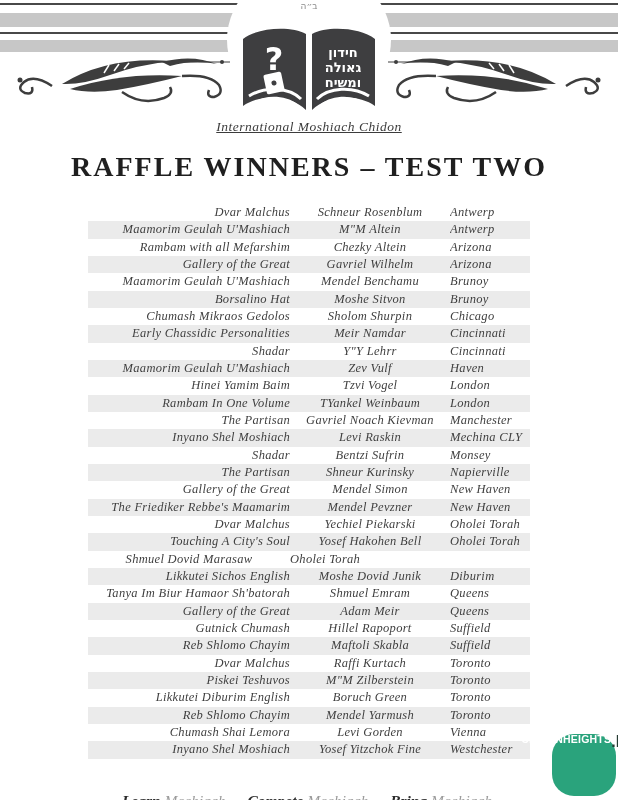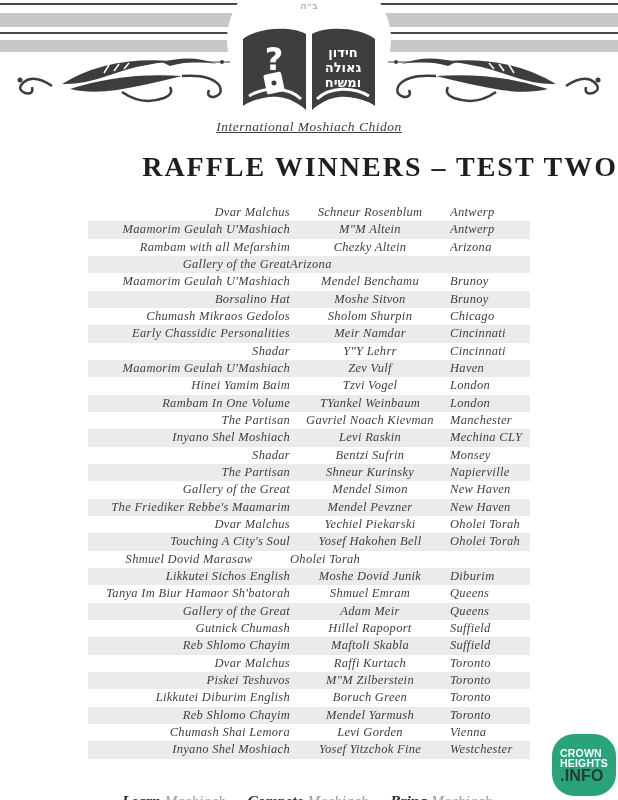--- a/index.html
+++ b/index.html
@@ -22,42 +22,42 @@
   .flourish{position:absolute;top:52px;width:215px;height:58px;}
   .flourish.l{left:12px;}
   .flourish.r{right:12px;transform:scaleX(-1);}
   .bsd{position:absolute;top:1px;left:0;right:0;text-align:center;
        font-family:"DejaVu Sans",sans-serif;font-size:9px;color:#8a8a8a;}
   .logo{position:absolute;top:26px;left:50%;transform:translateX(-50%);}
   .caption{position:absolute;top:119px;left:0;right:0;text-align:center;
            font-style:italic;font-size:13.5px;color:#3c3c3c;letter-spacing:.5px;text-decoration:underline;}
 
   
-  .title{position:absolute;top:151px;left:0;right:0;text-align:right;
+  .title{position:absolute;top:151px;left:0;right:0;text-align:center;
          font-weight:bold;font-size:28px;letter-spacing:2px;color:#1f1f1f;}
 
   
   .raffle-table{position:absolute;top:204px;left:88px;width:442px;}
   .row{display:grid;grid-template-columns:202px 160px 80px;height:17.34px;
        align-items:center;font-size:12.5px;letter-spacing:.3px;color:#3f3f3f;font-style:italic;}
   .row:nth-child(even){background:#ebebeb;}
   .cell{white-space:nowrap;overflow:hidden;}
   .cell.prize{text-align:right;}
   .cell.name{text-align:center;}
   .cell.city{text-align:left;}
 
   
   .tagline{position:absolute;top:792px;left:0;right:0;text-align:center;
            font-style:italic;font-size:15.5px;color:#9b9b9b;}
   .tagline .seg{margin:0 7px;}
   .tagline b{color:#2b2b2b;font-weight:bold;}
 
   
   .badge{position:absolute;top:734px;right:2px;width:64px;height:62px;
-         border-radius:22px;display:flex;flex-direction:column;justify-content:center;
+         border-radius:22px;display:flex;flex-direction:row;justify-content:center;
          padding-left:8px;box-sizing:border-box;
          font-family:"Liberation Sans","DejaVu Sans",sans-serif;font-weight:bold;}
   .badge .w{color:#fff;font-size:10.5px;line-height:10px;letter-spacing:.2px;}
   .badge .i{font-size:16px;line-height:15px;letter-spacing:.2px;}
 </style>
 </head>
 <body>
 
 <div class="page">
 
@@ -142,20 +142,21 @@
       <div class="cell name">M"M Altein</div>
       <div class="cell city">Antwerp</div>
     </div>
       <div class="row">
       <div class="cell prize">Rambam with all Mefarshim</div>
       <div class="cell name">Chezky Altein</div>
       <div class="cell city">Arizona</div>
     </div>
       <div class="row">
       <div class="cell prize">Gallery of the Great</div>
+      <div class="cell name">Gavriel Wilhelm</div>
       <div class="cell city">Arizona</div>
     </div>
       <div class="row">
       <div class="cell prize">Maamorim Geulah U'Mashiach</div>
       <div class="cell name">Mendel Benchamu</div>
       <div class="cell city">Brunoy</div>
     </div>
       <div class="row">
       <div class="cell prize">Borsalino Hat</div>
       <div class="cell name">Moshe Sitvon</div>

